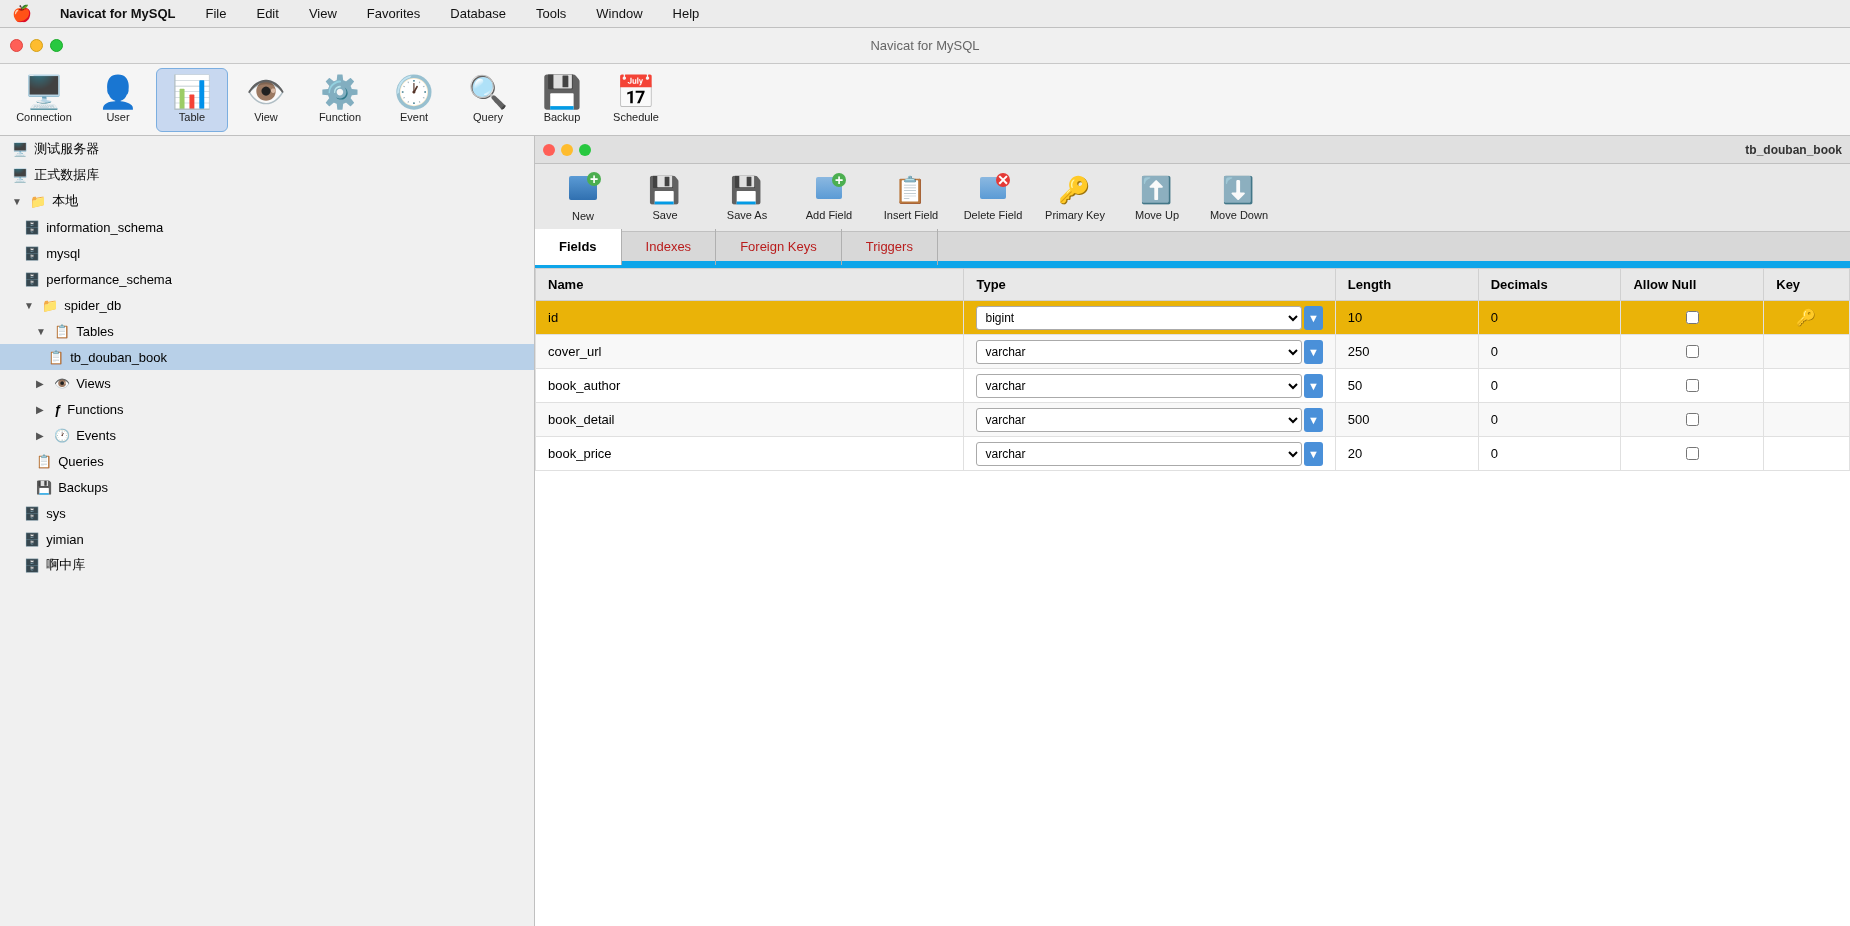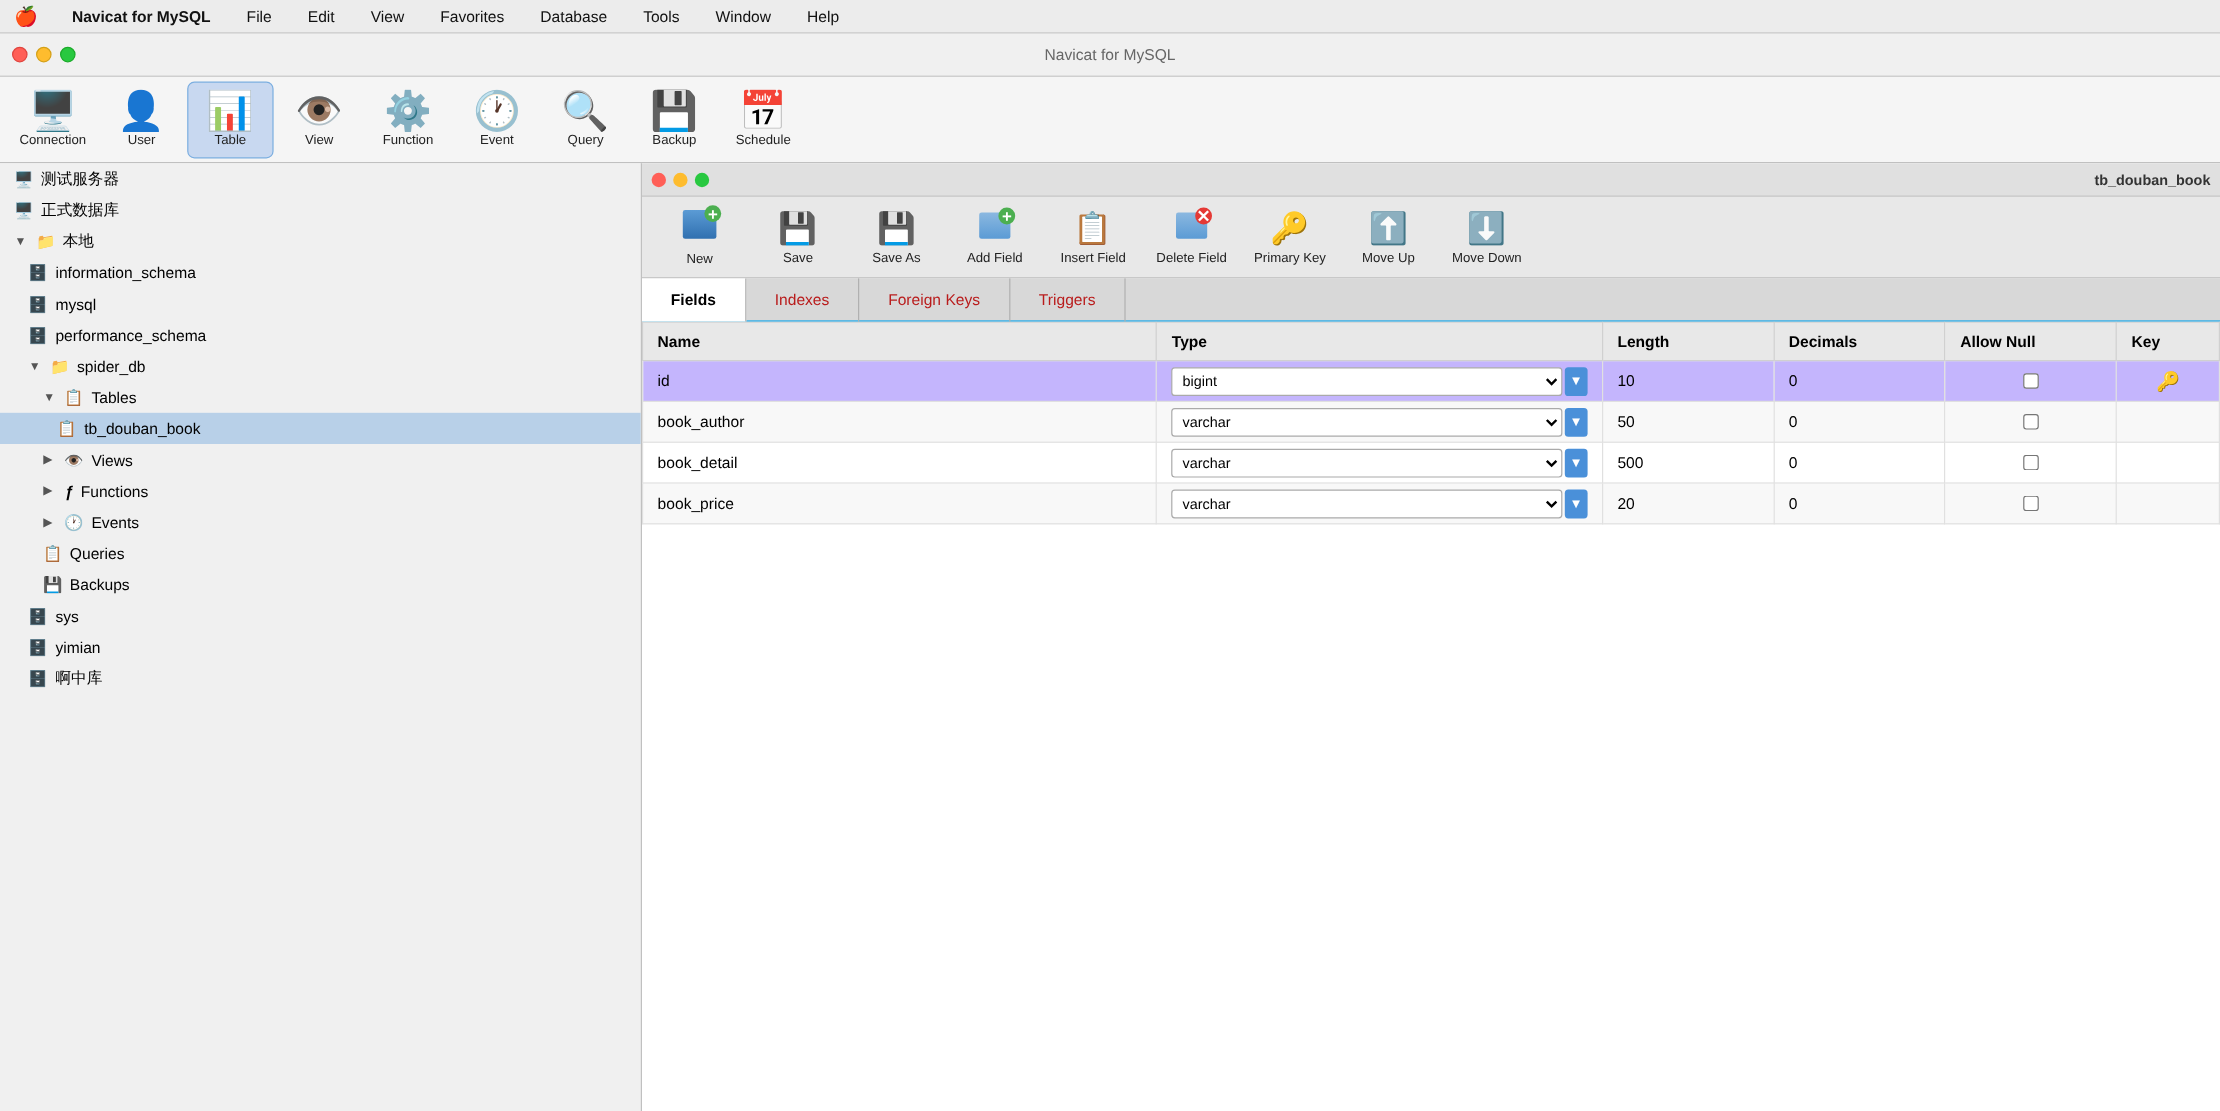--- a/index.html
+++ b/index.html
@@ -40,32 +40,32 @@
 
     
     .content { flex: 1; display: flex; flex-direction: column; background: #ffffff; position: relative; }
 
     
     .content-toolbar { display: flex; align-items: center; height: 68px; background: #e8e8e8; border-bottom: 1px solid #c0c0c0; padding: 0 8px; gap: 2px; }
     .content-btn { display: flex; flex-direction: column; align-items: center; justify-content: center; width: 80px; height: 60px; cursor: pointer; border-radius: 6px; border: none; background: transparent; gap: 3px; }
     .content-label { font-size: 11px; color: #222; }
 
     
-    .tab-bar { display: flex; align-items: center; height: 36px; background: #d8d8d8; border-bottom: 1px solid #0ea5e9; padding: 0 0; }
+    .tab-bar { display: flex; align-items: center; height: 36px; background: #d8d8d8; border-bottom: 7px solid #0ea5e9; padding: 0 0; }
     .tab { display: flex; align-items: center; justify-content: center; height: 36px; padding: 0 24px; font-size: 13px; cursor: pointer; border-right: 1px solid #b0b0b0; color: #b91c1c; }
     .tab.active { background: #ffffff; color: #000; font-weight: 600; }
 
     
     .table-area { flex: 1; overflow: auto; }
     table { width: 100%; border-collapse: collapse; padding-left: 36px; }
     thead tr { background: #f0f0f0; }
     th { padding: 8px 12px; border: 1px solid #d0d0d0; font-weight: 600; font-size: 13px; text-align: left; background: #e8e8e8; }
     td { padding: 4px 12px; border: 1px solid #e0e0e0; font-size: 13px; height: 34px; }
     tr:nth-child(even) { background: #f8f8f8; }
-    tr.selected-row { background: #c4b5fd; }
+    tr.selected-row { background: #eab308; }
 
     
     .type-cell { display: flex; align-items: center; gap: 2px; }
     .type-select { border: 1px solid #aaa; background: white; padding: 2px 4px; font-size: 12px; height: 24px; border-radius: 3px; flex: 1; }
     .type-arrow { background: #4a90d9; color: white; border: none; padding: 2px 4px; border-radius: 3px; font-size: 11px; cursor: pointer; height: 24px; }
 
     .checkbox-cell { display: flex; align-items: center; justify-content: center; }
     .key-cell { display: flex; align-items: center; justify-content: center; font-size: 16px; }
 
     
@@ -315,20 +315,37 @@
               <td>
                 <div class="checkbox-cell">
                   <input type="checkbox" style="">
                 </div>
               </td>
               <td>
                 <div class="key-cell">🔑</div>
               </td>
             </tr>
             <tr>
+              <td>cover_url</td>
+              <td>
+                <div class="type-cell">
+                  <select class="type-select"><option>varchar</option></select>
+                  <button class="type-arrow">▼</button>
+                </div>
+              </td>
+              <td>250</td>
+              <td>0</td>
+              <td>
+                <div class="checkbox-cell">
+                  <input type="checkbox" style="">
+                </div>
+              </td>
+              <td></td>
+            </tr>
+            <tr>
               <td>book_author</td>
               <td>
                 <div class="type-cell">
                   <select class="type-select"><option>varchar</option></select>
                   <button class="type-arrow">▼</button>
                 </div>
               </td>
               <td>50</td>
               <td>0</td>
               <td>

